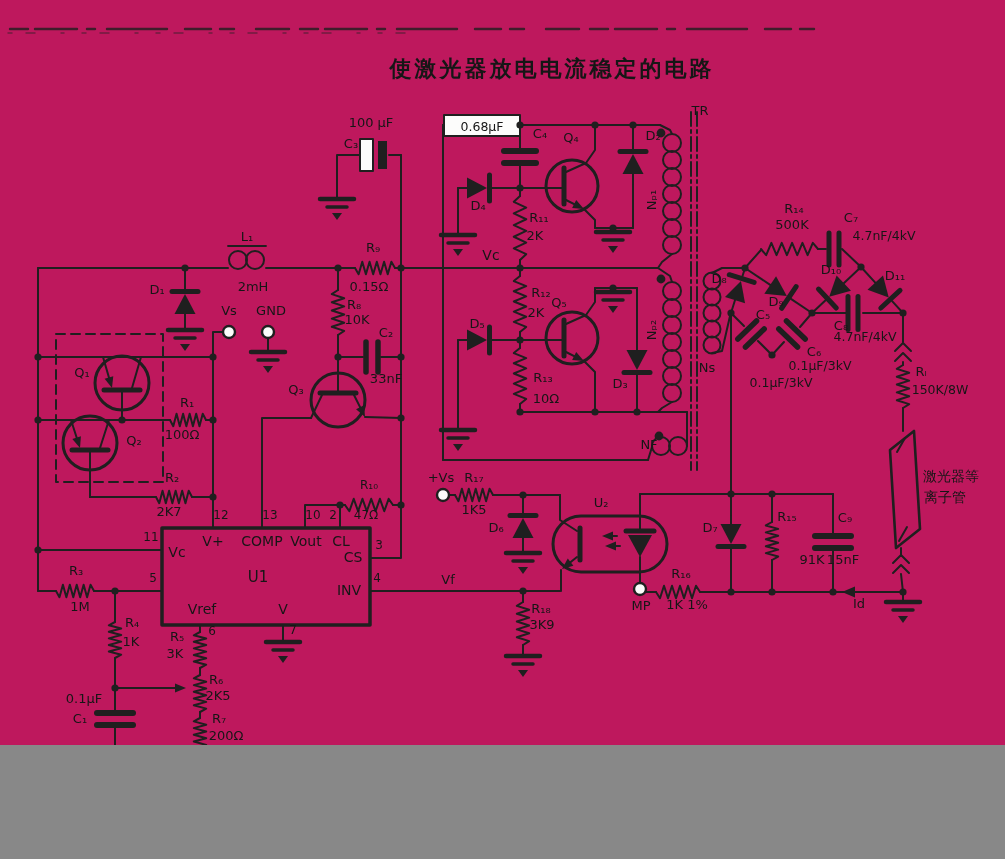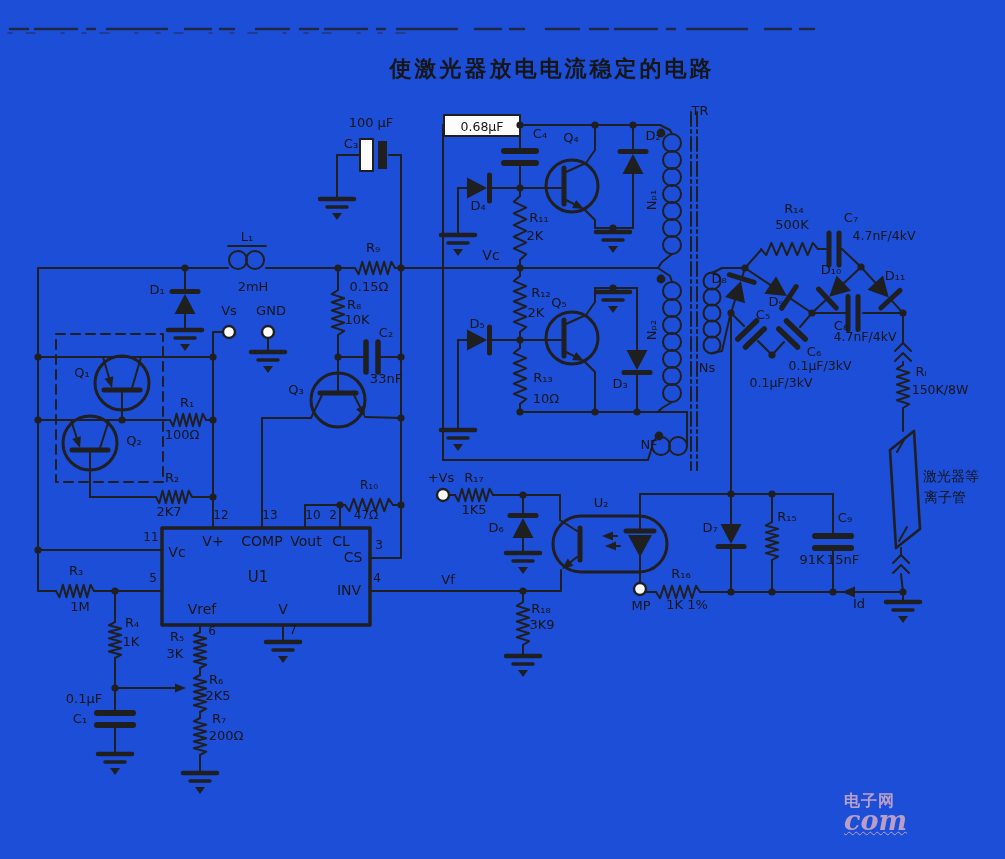--- a/index.html
+++ b/index.html
@@ -1,16 +1,16 @@
 <!DOCTYPE html>
 <html><head>
 <meta charset="utf-8">
 <style>
   html,body{margin:0;padding:0;background:#888;}
-  .page{position:relative;width:1005px;height:859px;background:#1d4ed8;overflow:hidden;
+  .page{position:relative;width:1005px;height:745px;background:#be185d;overflow:hidden;
         font-family:"DejaVu Sans",sans-serif;}
   svg text{fill:#161616;font-family:"DejaVu Sans",sans-serif;}
   .wm{position:absolute;left:842px;top:792px;display:flex;align-items:flex-start;
       color:#d5aec6;opacity:.85;user-select:none;}
   .wm .brand{font-size:44px;font-weight:bold;font-style:italic;line-height:40px;letter-spacing:-2px;}
   .wm .stack{display:flex;flex-direction:column;margin-left:2px;}
   .wm .cn{font-size:16px;font-weight:bold;letter-spacing:1px;line-height:17px;}
   .wm .com{font-size:27px;font-style:italic;font-family:"DejaVu Serif",serif;
            font-weight:bold;line-height:24px;text-decoration:underline wavy 1px;}
 </style>

